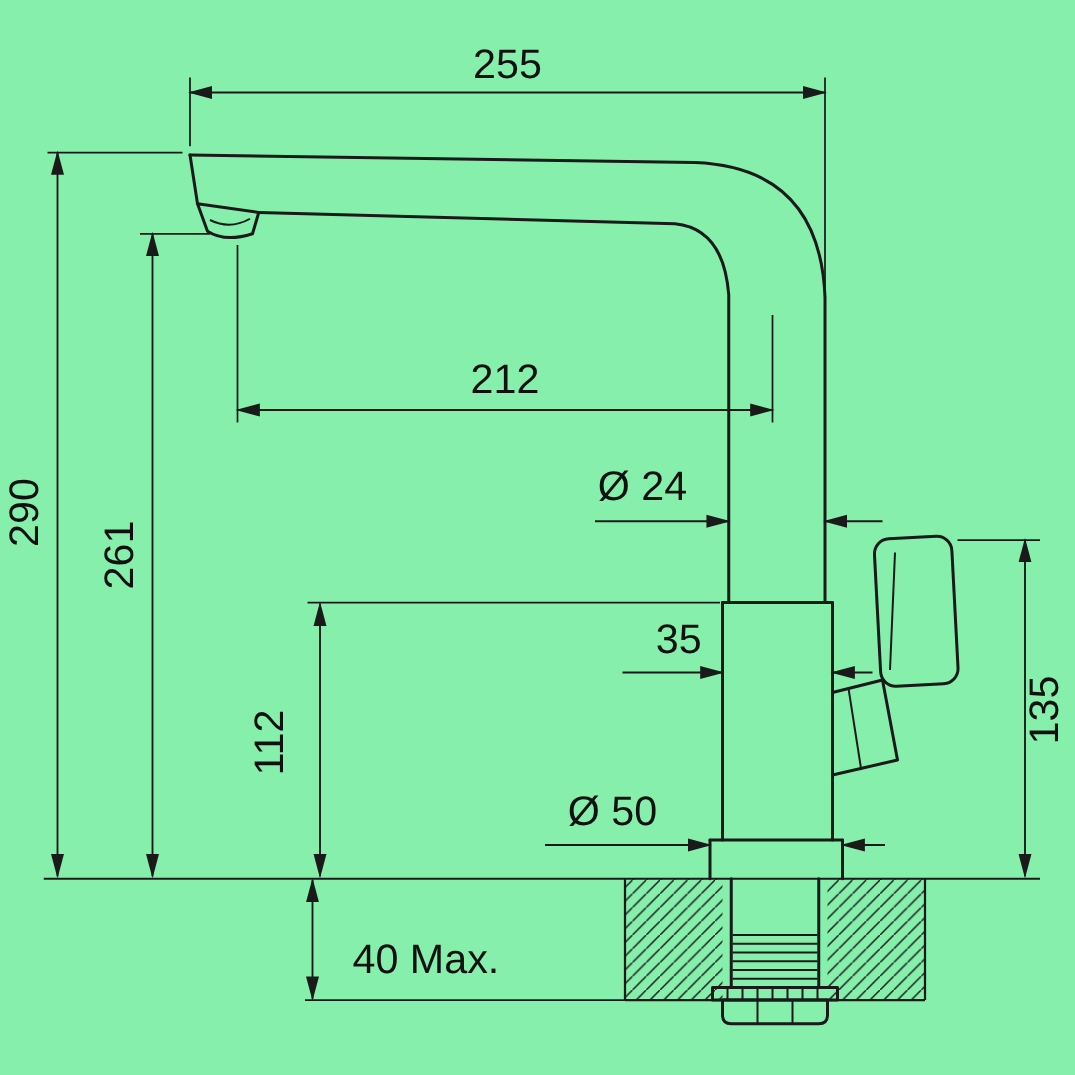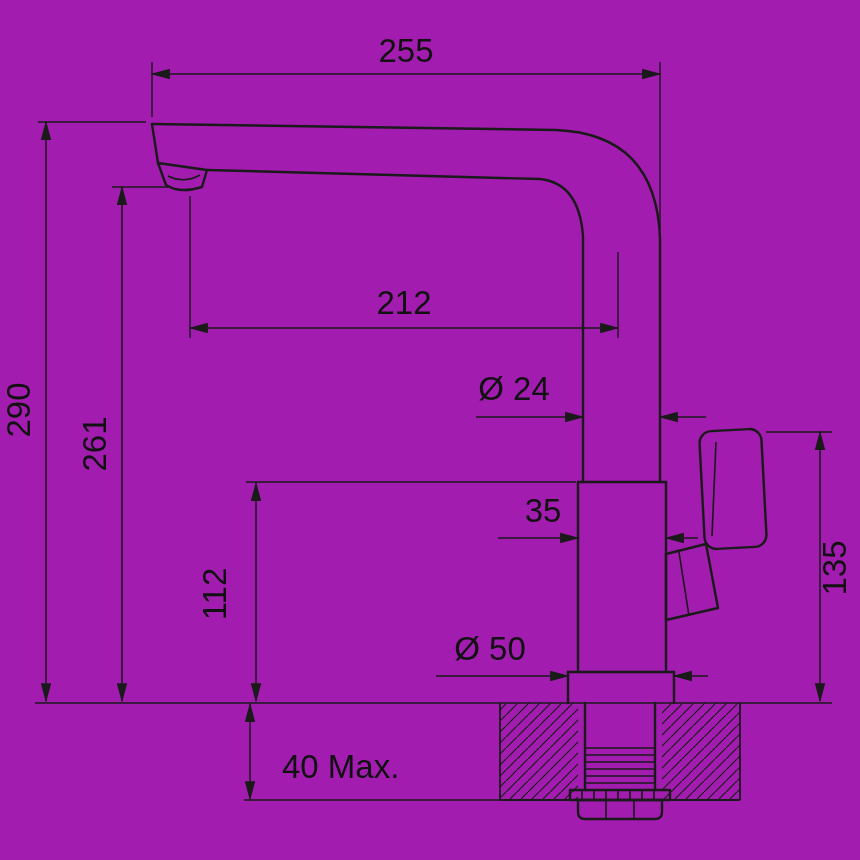--- a/index.html
+++ b/index.html
@@ -5,21 +5,21 @@
   html, body {
     margin: 0;
     padding: 0;
     background: #ffffff;
     font-family: "Liberation Sans", sans-serif;
   }
   .canvas {
     position: relative;
     width: 860px;
     height: 860px;
-    background: #a21caf;
+    background: #86efac;
     overflow: hidden;
   }
   svg { display: block; }
   .outline { stroke: #1a1a1a; stroke-width: 2.4; fill: none; stroke-linejoin: round; stroke-linecap: round; }
   .outline-thin { stroke: #1a1a1a; stroke-width: 1.6; fill: none; }
   .dim { stroke: #1a1a1a; stroke-width: 1.5; fill: none; }
   .ext { stroke: #1a1a1a; stroke-width: 1.4; fill: none; }
   .dim-label {
     font-family: "Liberation Sans", sans-serif;
     font-size: 33px;

